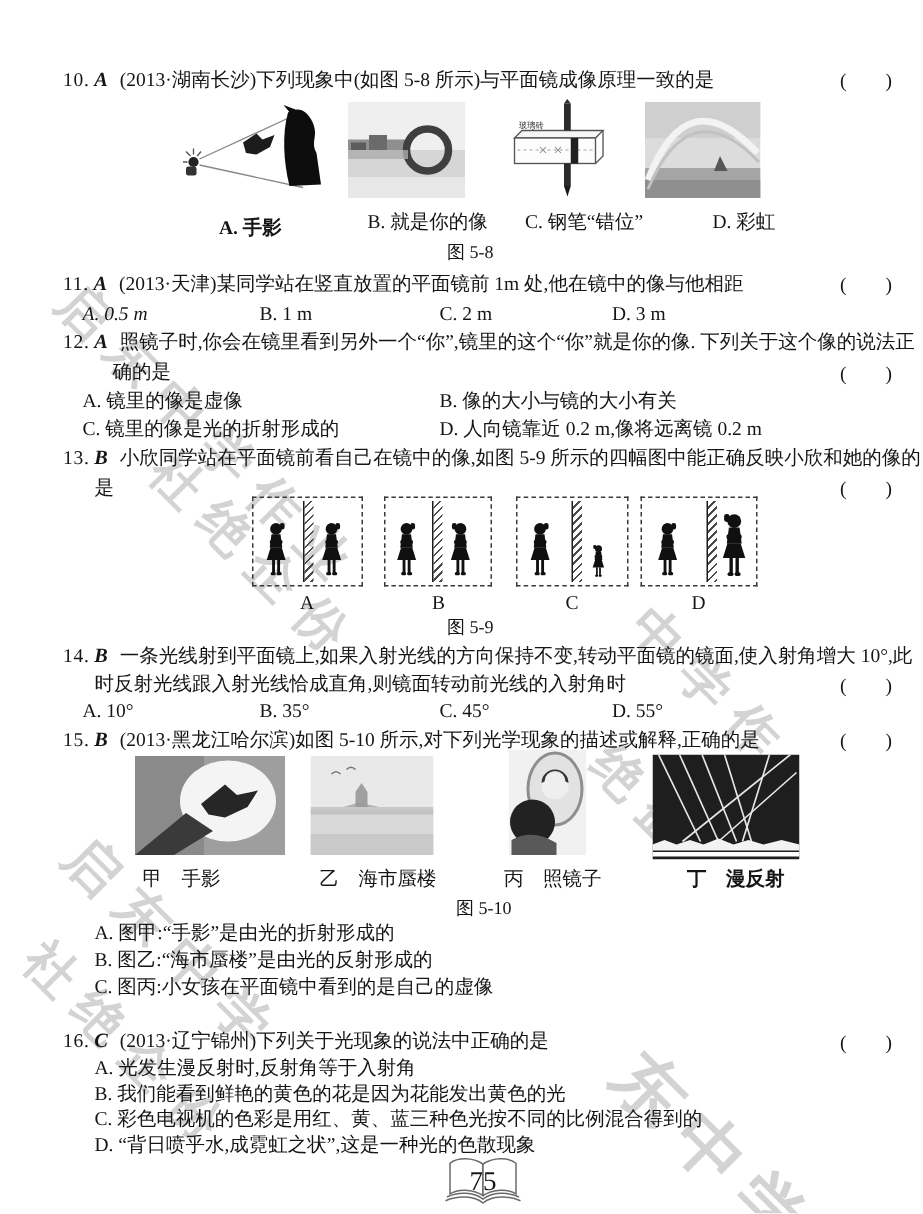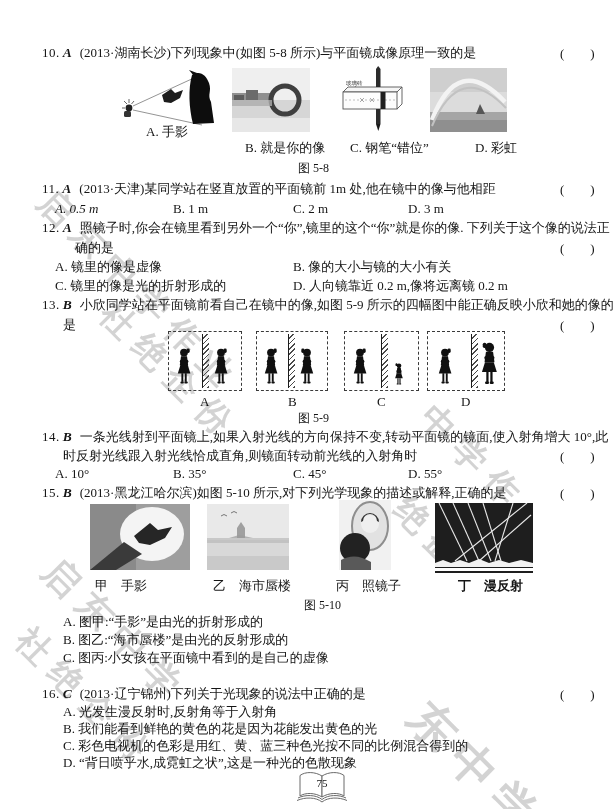--- a/index.html
+++ b/index.html
@@ -14,21 +14,21 @@
   .wm{position:absolute;z-index:1;color:#c9c9c9;opacity:.8;font-weight:bold;
       letter-spacing:11px;transform:rotate(45deg);transform-origin:0 0;white-space:nowrap;}
   .photo{position:absolute;z-index:2;}
   .panel{position:absolute;border:1.6px dashed #3a3a3a;z-index:2;background:#fff0;}
   .mline{position:absolute;top:2px;bottom:2px;width:6px;
          border-left:1.6px solid #1c1c1c;
          background:repeating-linear-gradient(135deg,rgba(0,0,0,0) 0 2.6px,#4a4a4a 2.6px 3.8px);}
   .person{position:absolute;fill:#101010;}
   .flip{transform:scaleX(-1);}
   .footer-book{position:absolute;left:296px;top:770px;width:52px;height:34px;z-index:2;}
-  .pageno{position:absolute;left:0;right:0;top:7px;text-align:center;font-size:11px;z-index:3;}
+  .pageno{position:absolute;left:0;right:0;top:7px;text-align:center;font-size:18px;z-index:3;}
   svg{display:block;}
 </style>
 </head>
 <body>
 
 <svg width="0" height="0" style="position:absolute">
   <defs>
     <g id="girl">
       <circle cx="8" cy="4.6" r="3.9"></circle>
       <rect x="10.6" y="0.6" width="3.1" height="4.4" rx="1.4"></rect>
@@ -113,21 +113,21 @@
       <rect width="77" height="64" fill="#dcdcdc"></rect>
       <rect width="77" height="24" fill="#cfcfcf"></rect>
       <rect y="44" width="77" height="20" fill="#a5a5a5"></rect>
       <rect y="52" width="77" height="12" fill="#8f8f8f"></rect>
       <path d="M2,52 Q28,-16 75,34" stroke="#f3f3f3" stroke-width="4.5" fill="none"></path>
       <path d="M2,58 Q30,-8 76,40" stroke="#c2c2c2" stroke-width="2" fill="none"></path>
       <path d="M50,36 l5,10 l-9,0 z" fill="#565656"></path>
     </svg>
   </div>
 
-  <div class="t" style="left:146px;top:124px;">A. 手影</div>
+  <div class="t" style="left:146px;top:144px;font-weight:bold;">A. 手影</div>
   <div class="t" style="left:245px;top:140px;">B. 就是你的像</div>
   <div class="t" style="left:350px;top:140px;">C. 钢笔“错位”</div>
   <div class="t" style="left:475px;top:140px;">D. 彩虹</div>
   <div class="cap" style="left:298px;top:160px;">图 5-8</div>
 
   <div class="t" style="left:42px;top:181px;">
     <span class="qno">11.</span><span class="ans">A</span><span class="stem">(2013·天津)某同学站在竖直放置的平面镜前 1m 处,他在镜中的像与他相距</span>
   </div>
   <div class="br" style="top:181px;">(　　)</div>
   <div class="t" style="left:55px;top:201px;font-style:italic;">A. 0.5 m</div>

